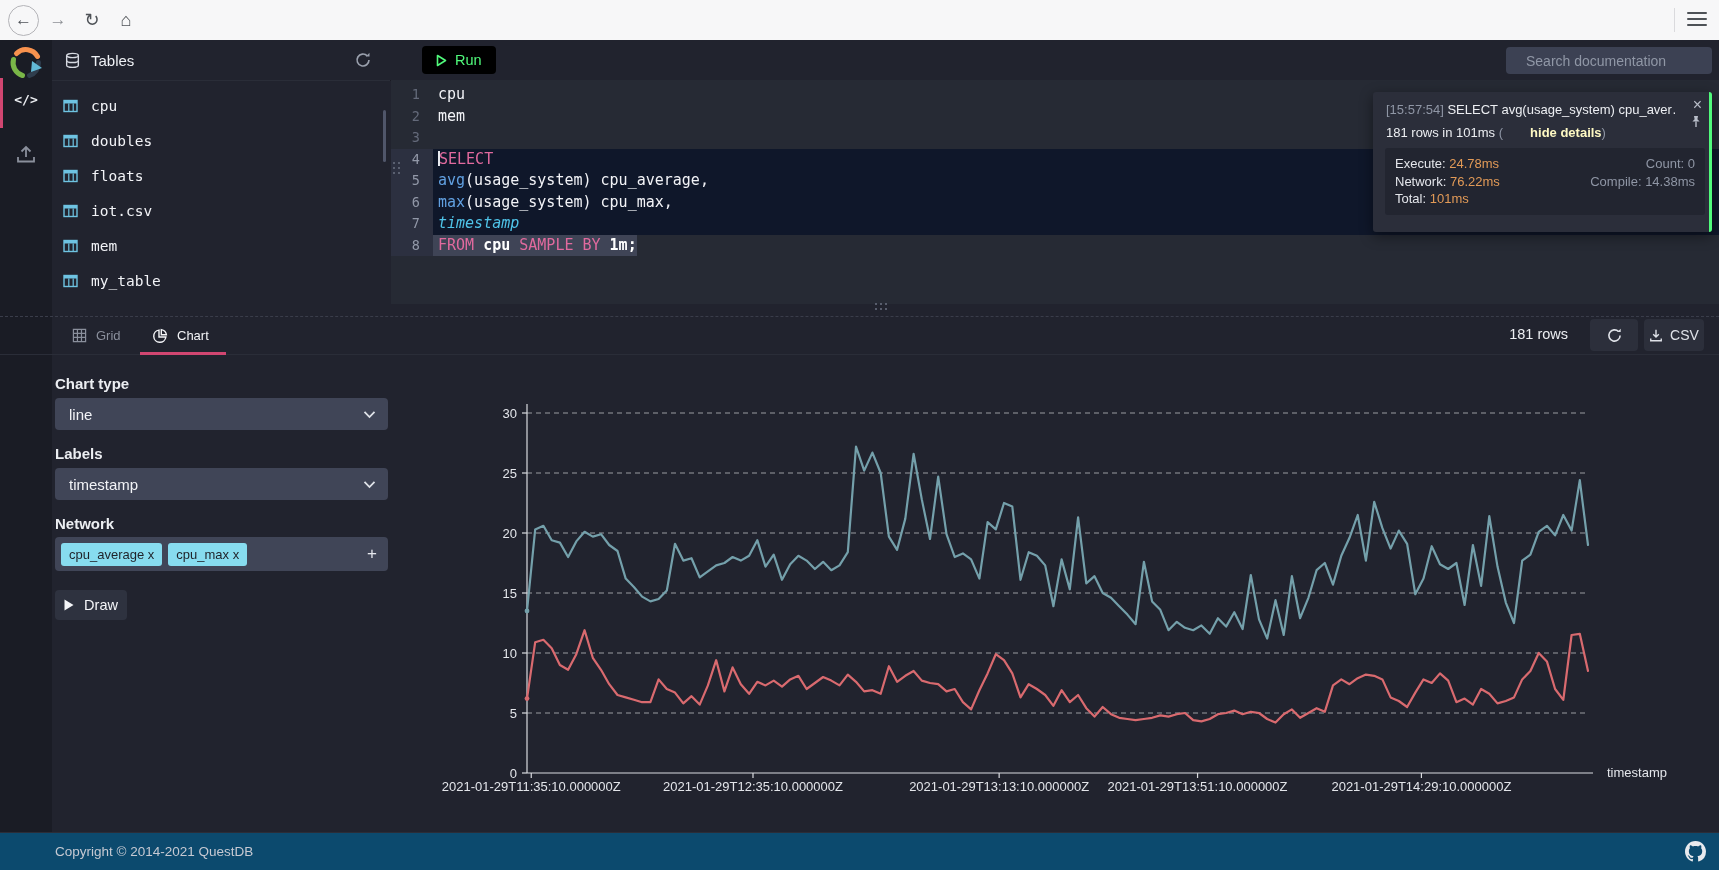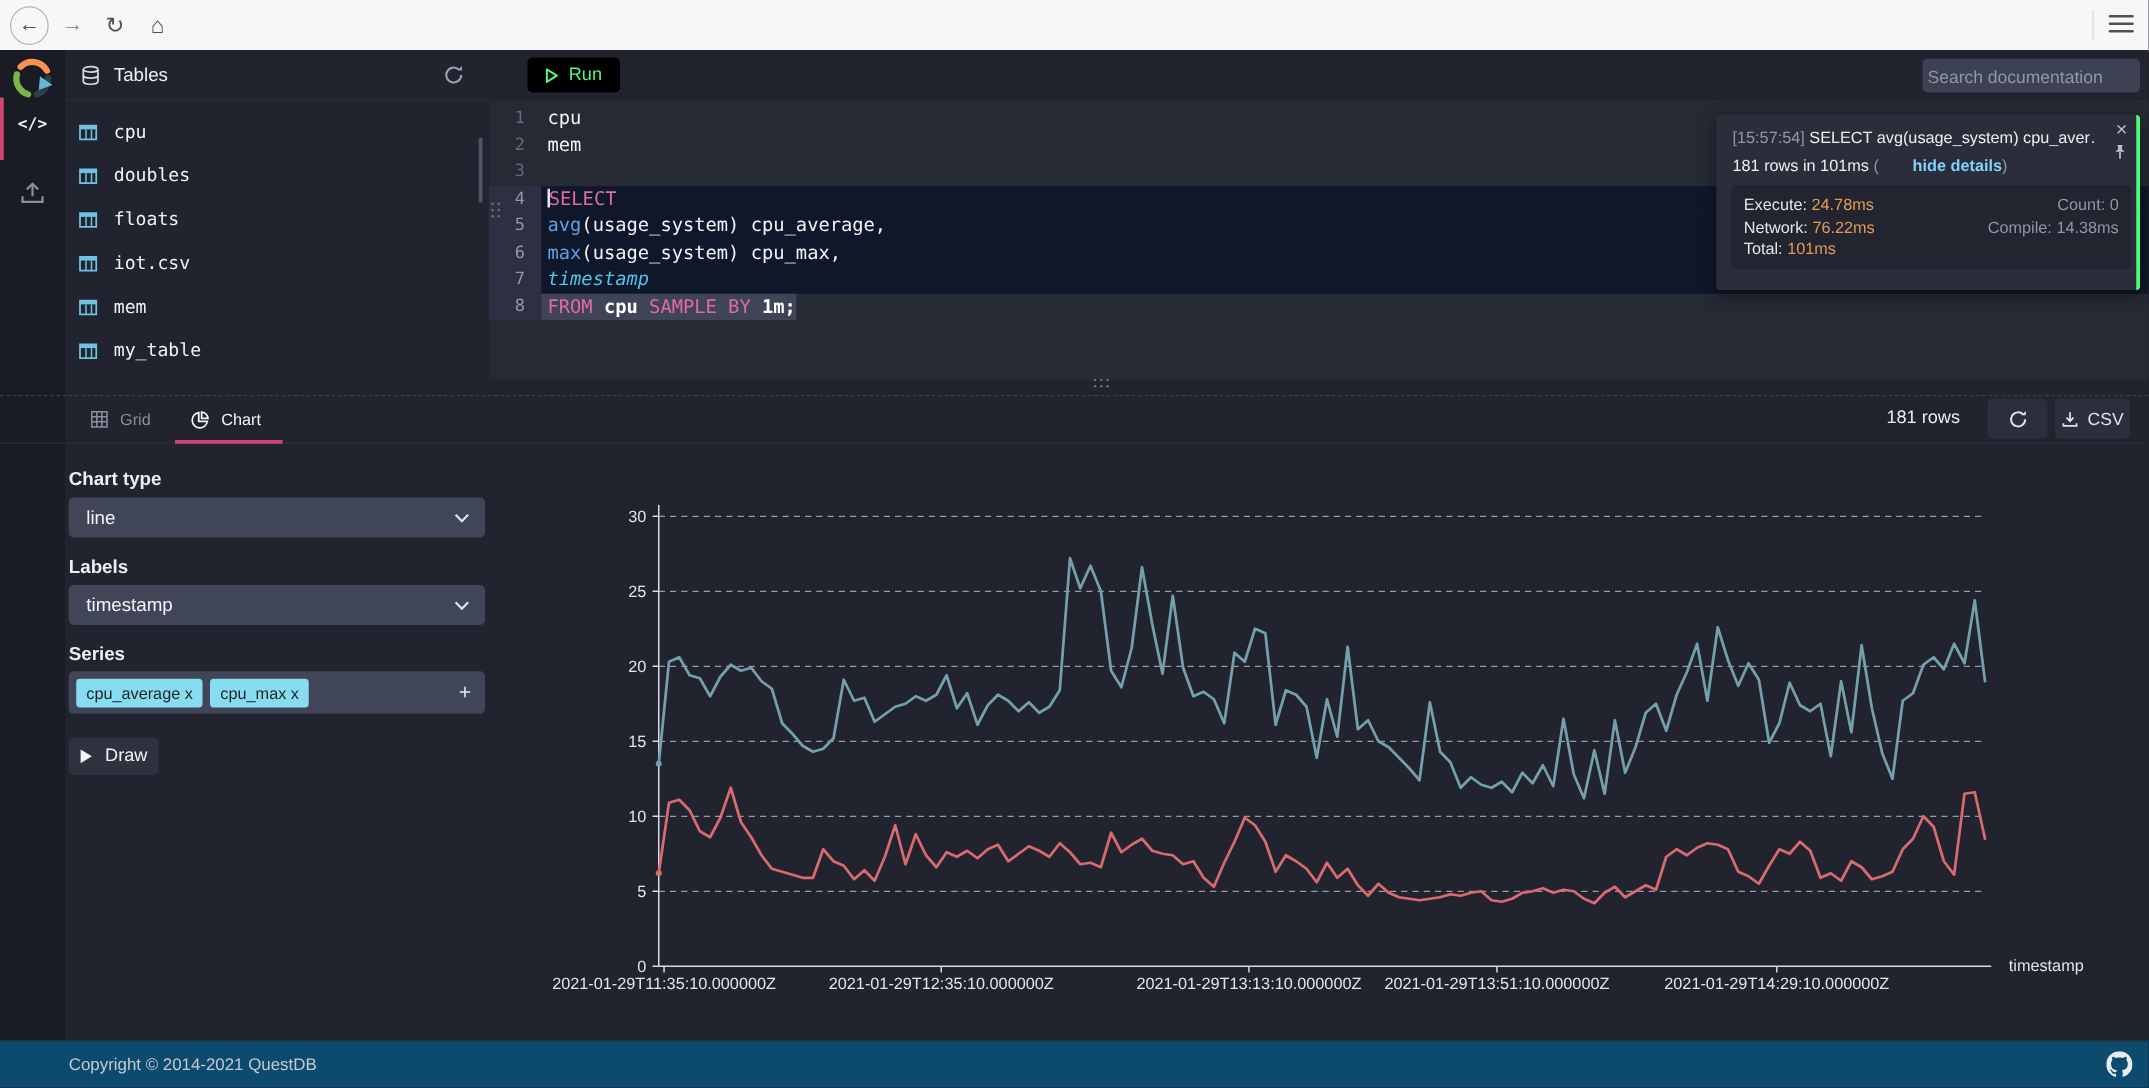--- a/index.html
+++ b/index.html
@@ -35,21 +35,21 @@
   .tables-header{position:absolute;left:52px;top:40px;width:338px;height:40px;display:flex;align-items:center;border-bottom:1px solid #2a2d38;}
   .db-icon{margin-left:12px;color:#d7dae2;display:flex;}
   .tables-title{margin-left:10px;color:#eef0f4;font-size:15px;}
   .tables-refresh{position:absolute;right:18px;top:11px;color:#9aa0ad;}
   .tables-list{position:absolute;left:52px;top:88px;width:330px;}
   .table-item{height:35px;display:flex;align-items:center;color:#f2f3f7;font-family:"DejaVu Sans Mono",monospace;font-size:14.5px;cursor:pointer;}
   .table-item .ticon{margin-left:10px;margin-right:12px;display:flex;color:#6ec3e2;}
   .tables-scrollbar{position:absolute;left:383px;top:110px;width:3px;height:52px;background:#50566a;border-radius:2px;}
   
   .run-btn{position:absolute;left:422px;top:46px;height:28px;padding:0 14px;display:flex;align-items:center;gap:8px;background:#000000;border-radius:4px;color:#50fa7b;font-size:14.5px;cursor:pointer;}
-  .search-doc{position:absolute;right:7px;top:47px;width:166px;height:27px;background:#3c4153;border:none;border-radius:4px;color:#9097a6;font-size:14px;padding:0 4px;font-family:"Liberation Sans",sans-serif;}
+  .search-doc{position:absolute;right:7px;top:47px;width:166px;height:27px;background:#3c4153;border:none;border-radius:4px;color:#9097a6;font-size:14px;padding:0 20px;font-family:"Liberation Sans",sans-serif;}
   .search-doc::placeholder{color:#9097a6;opacity:1;}
   .editor{position:absolute;left:391px;top:80px;right:0;height:220px;background:#262a34;padding-top:4px;}
   .line{display:flex;height:21.5px;line-height:21.5px;font-family:"DejaVu Sans Mono",monospace;font-size:15px;}
   .gutter{width:29px;padding-right:13px;text-align:right;color:#646a7a;font-size:13.5px;flex:none;}
   .line.full .gutter,.line.partial .gutter{background:#2c3040;color:#9298a8;}
   .code{white-space:pre;color:#f2f3f7;padding-left:5px;}
   .line.full .code{background:#0f172a;flex:1;}
   .line.partial .code{background:#3f4456;}
   .tok-kw{color:#e16a9e;}
   .tok-fn{color:#61a0e1;}
@@ -64,21 +64,21 @@
   .dotgrid i{width:2px;height:2px;border-radius:50%;background:currentColor;}
   
   .notif{position:absolute;left:1373px;top:92px;width:339px;height:140px;background:#2b2e3a;border-radius:3px;box-shadow:0 4px 14px rgba(0,0,0,.45);font-size:13px;}
   .notif .green-bar{position:absolute;right:0;top:0;width:3px;height:100%;background:#50fa7b;border-radius:0 3px 3px 0;}
   .notif-line1{position:absolute;left:13px;top:10px;width:290px;white-space:nowrap;overflow:hidden;color:#eceef2;}
   .notif-time{color:#8f96a5;}
   .notif-close{position:absolute;right:10px;top:4px;color:#b9bec9;font-size:16px;cursor:pointer;}
   .notif-pin{position:absolute;right:10px;top:23px;color:#b9bec9;cursor:pointer;}
   .notif-line2{position:absolute;left:13px;top:33px;color:#eceef2;}
   .notif-paren{color:#8f96a5;}
-  .notif-link{font-weight:bold;color:#7dd3fc;cursor:pointer;padding-left:27px;}
+  .notif-link{font-weight:bold;color:#fef9c3;cursor:pointer;padding-left:27px;}
   .notif-details{position:absolute;left:12px;top:56px;width:300px;background:#222530;border-radius:3px;padding:7px 10px;display:flex;justify-content:space-between;}
   .nd-left div,.nd-right div{line-height:17.5px;}
   .nd-label{color:#e4e6eb;}
   .nd-val{color:#e29a57;}
   .nd-right{text-align:right;color:#8f96a5;}
   
   .results{position:absolute;left:0;top:316px;width:1719px;height:516px;border-top:1px dashed #3a3d4a;}
   .tabrow{position:absolute;left:0;top:0;width:1719px;height:37px;border-bottom:1px solid #2a2d38;}
   .tab{position:absolute;top:0;height:37px;display:flex;align-items:center;gap:9px;font-size:13px;cursor:pointer;}
   .tab-grid{left:72px;color:#8a8f9c;}
@@ -362,21 +362,21 @@
   </div>
   <div class="ctl-label" style="top:128px;">Labels</div>
   <div class="ctl-select" style="top:151px;">
     <span>timestamp</span>
     <span class="chev">
         <svg width="13" height="9" viewBox="0 0 13 9">
           <path d="M1.5 1.8 6.5 7 11.5 1.8" fill="none" stroke="currentColor" stroke-width="1.8"></path>
         </svg>
       </span>
   </div>
-  <div class="ctl-label" style="top:198px;">Series</div>
+  <div class="ctl-label" style="top:198px;">Network</div>
   <div class="series-box" id="series-box">
     <span class="chip">cpu_average x</span>
       <span class="chip">cpu_max x</span>
       <span class="series-plus">+</span>
   </div>
   <div class="draw-btn">
     <svg width="10" height="12" viewBox="0 0 10 12">
         <path d="M0.5 0.5 9.5 6 0.5 11.5z" fill="#f4f5f8"></path>
       </svg>
     <span>Draw</span>

